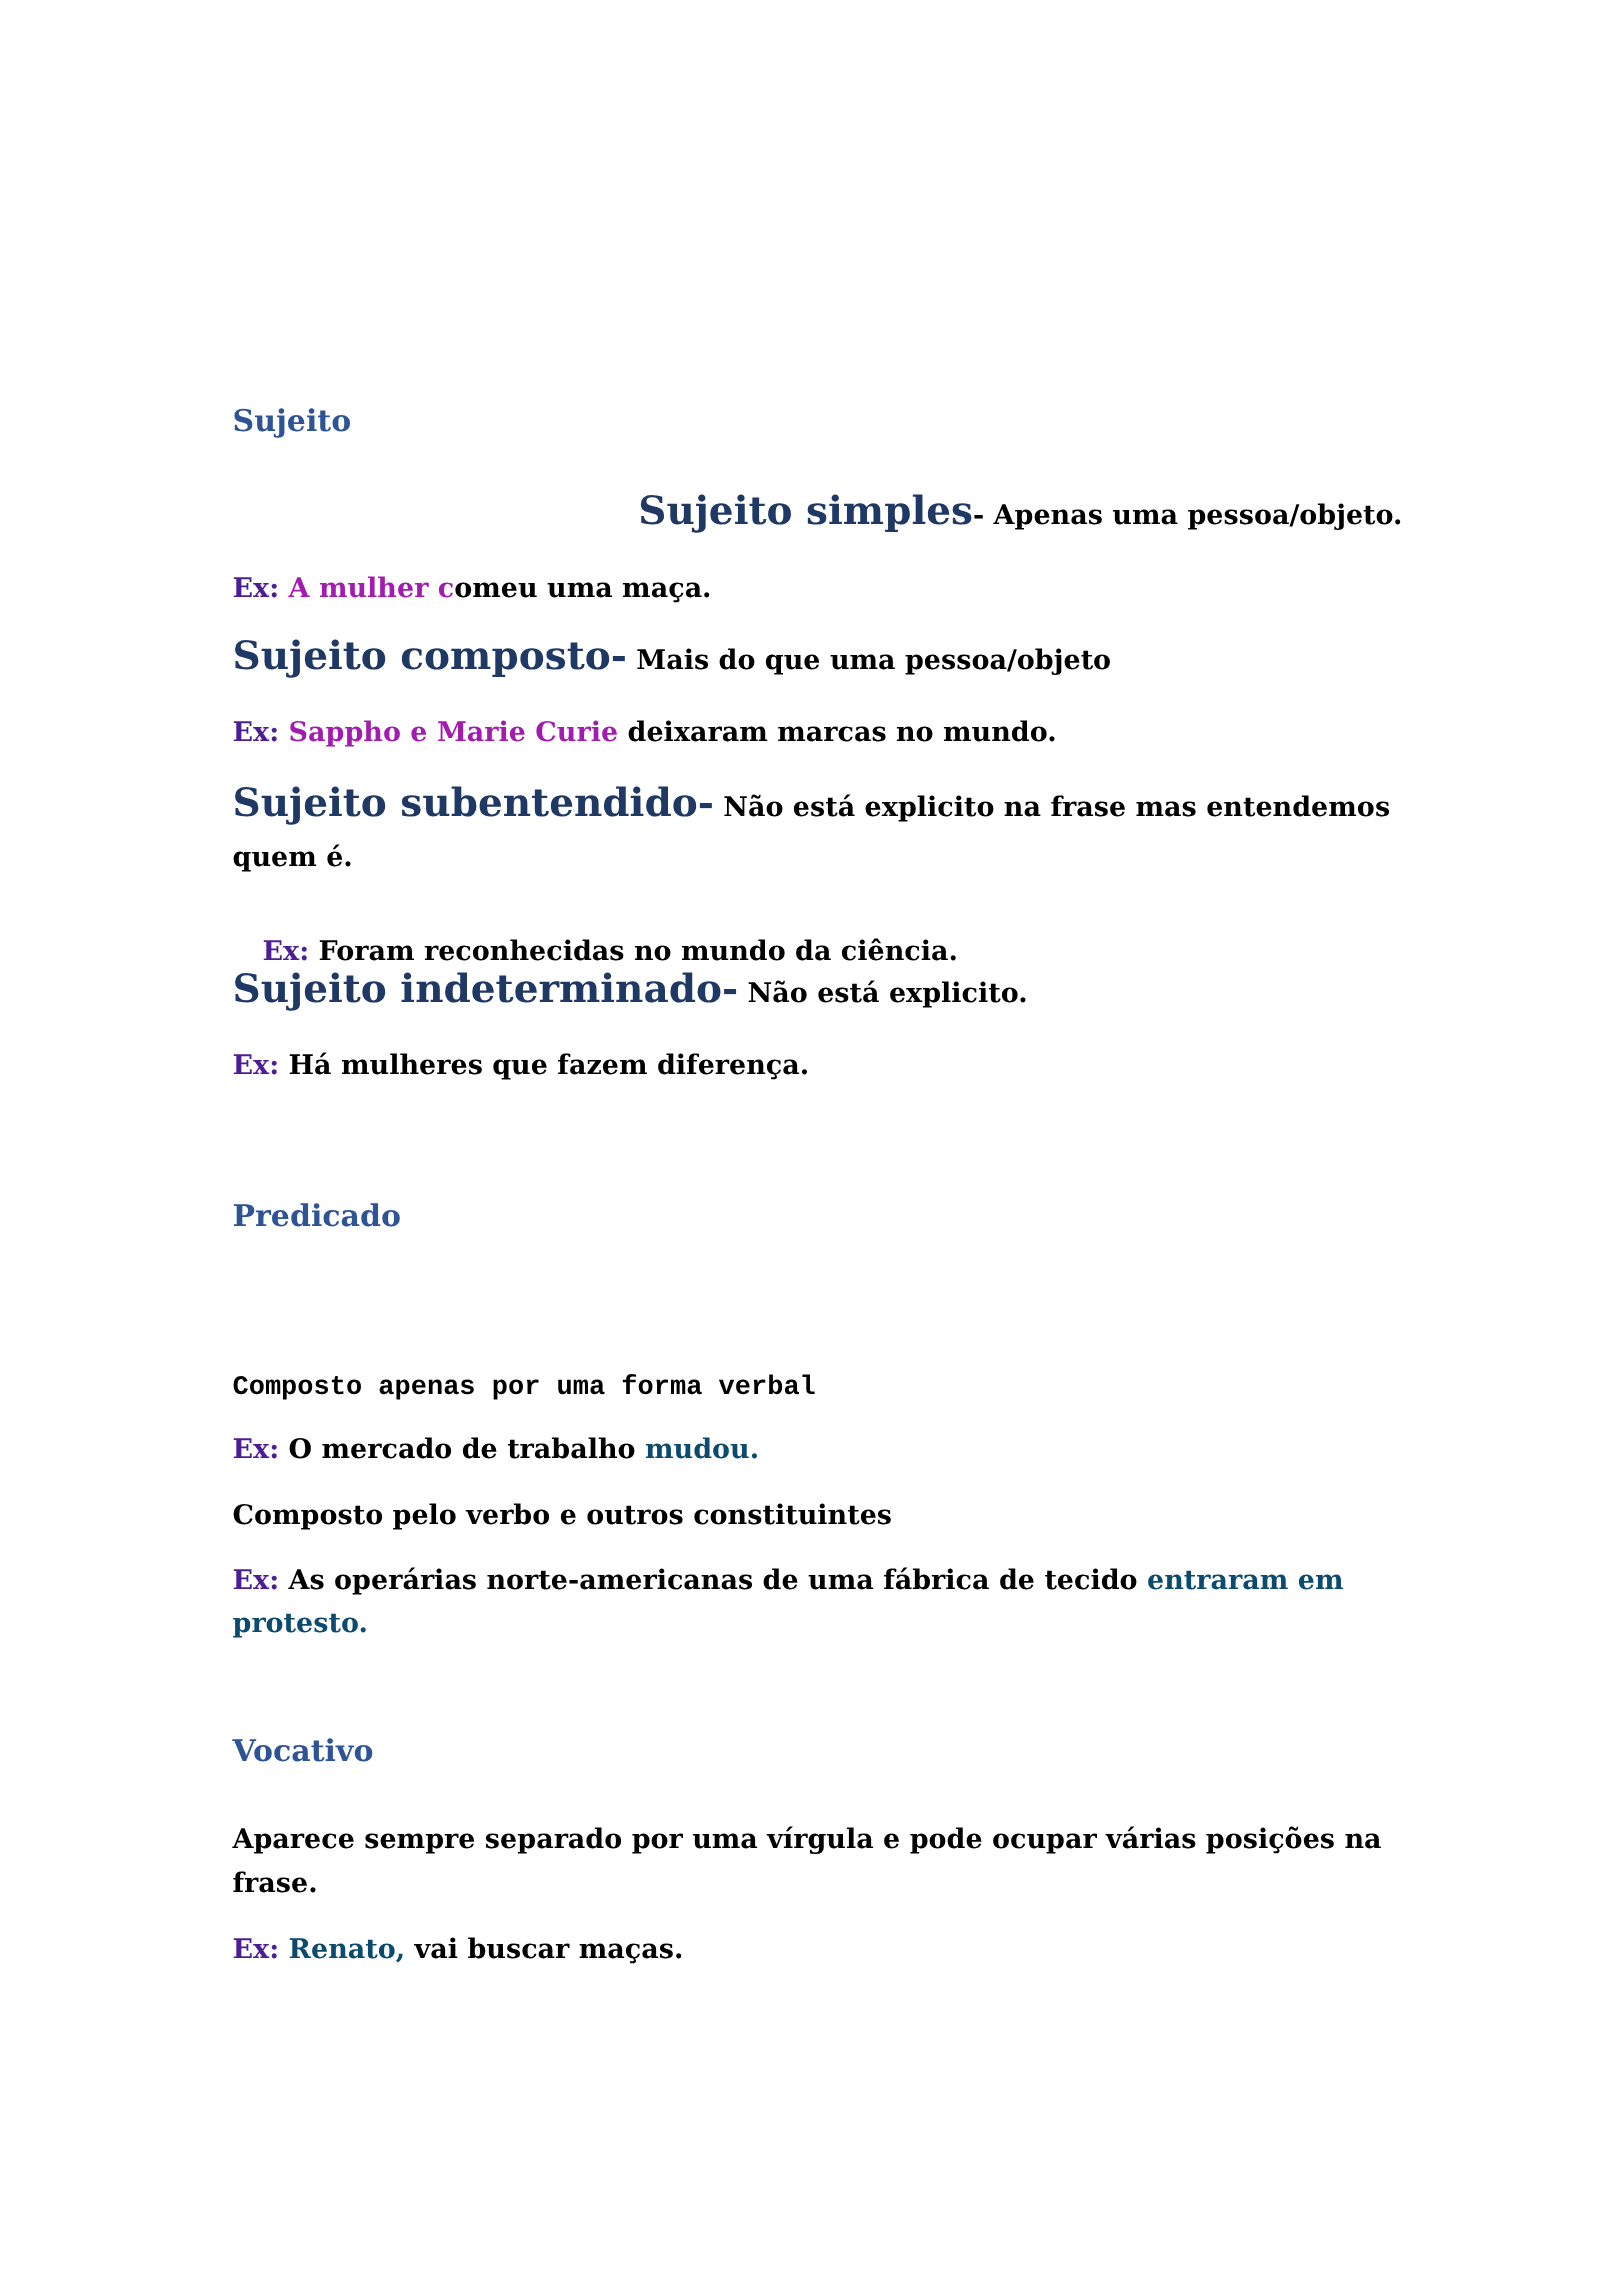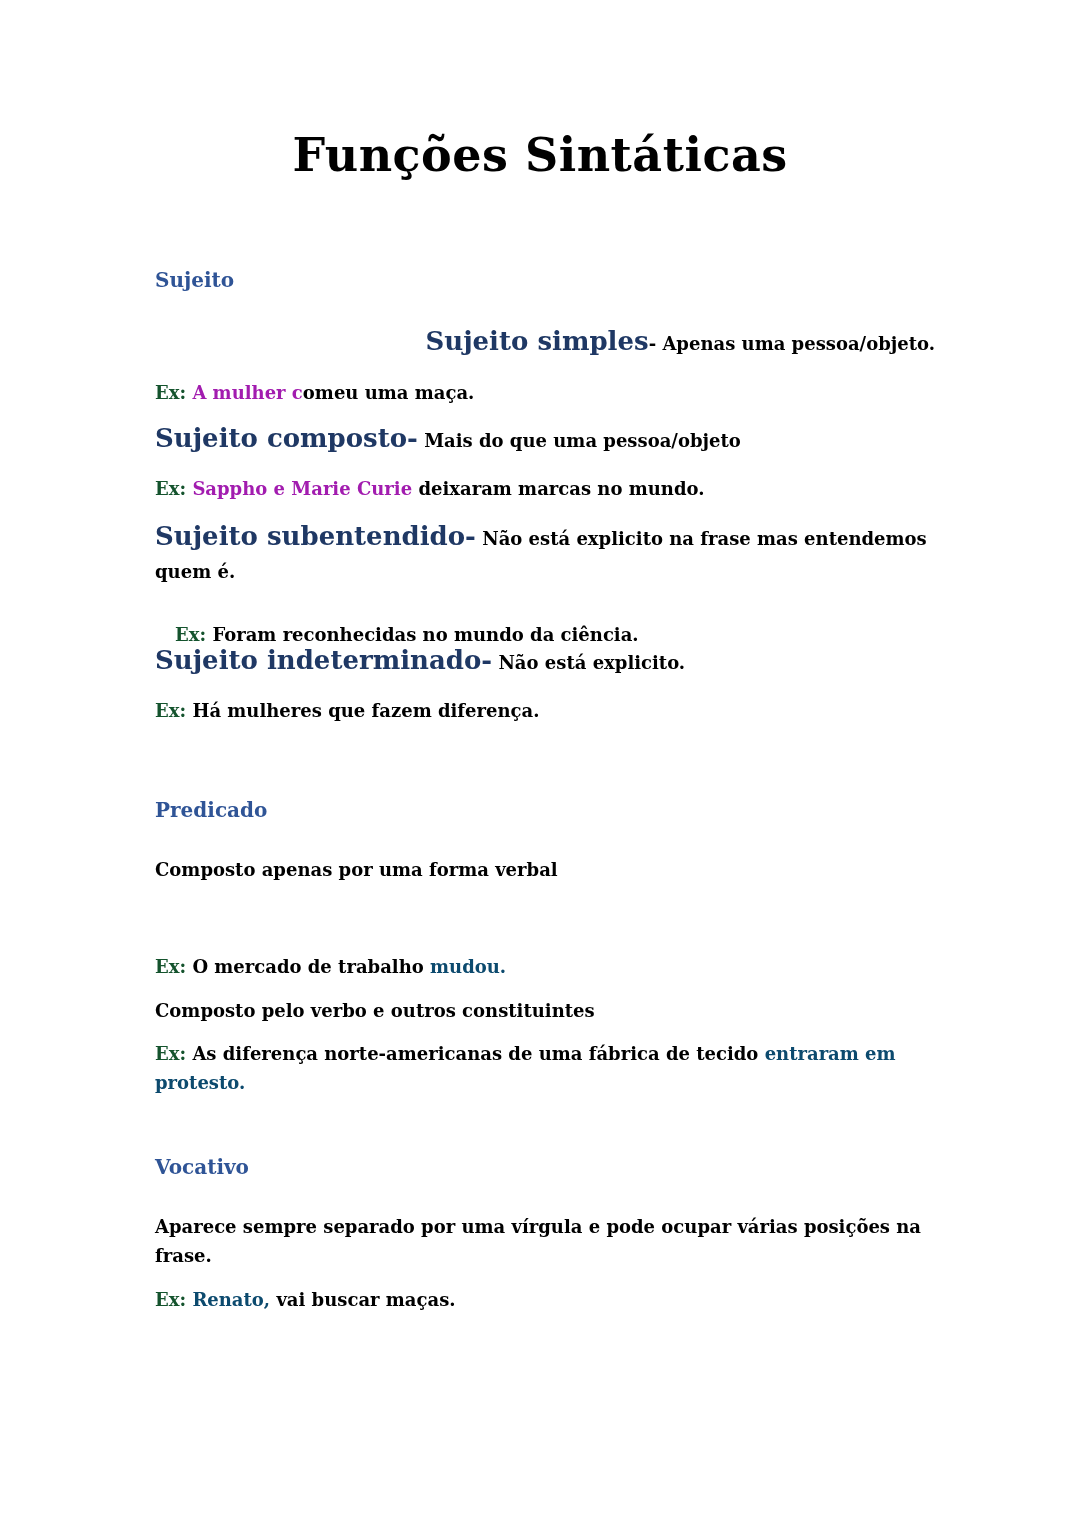--- a/index.html
+++ b/index.html
@@ -6,30 +6,29 @@
   body { width: 1080px; height: 1527px; position: relative; overflow: hidden;
          font-family: "DejaVu Serif", "Liberation Serif", serif; color: #000; }
   .page { position: absolute; left: 0; top: 0; width: 1080px; height: 1527px; }
   .title { position: absolute; top: 128px; left: 0; width: 1080px; text-align: center;
            font-size: 46px; font-weight: bold; letter-spacing: 0.5px; }
   .block { position: absolute; left: 155px; width: 780px; }
   .h1 { font-size: 20px; font-weight: bold; color: #2f5496; }
   .h2 { font-size: 26px; font-weight: bold; color: #1f3864; }
   .desc { font-size: 18px; font-weight: bold; color: #000; }
   .para { font-size: 18px; font-weight: bold; line-height: 29px; color: #000; }
-  .ex-label { color: #14532d; }
+  .ex-label { color: #4c1d95; }
   .hl { color: #a21caf; }
   .hl-dark { color: #0c4a6e; }
 </style>
 </head>
 <body>
 
 <div class="page">
 
-  <div class="title">Funções Sintáticas</div>
 
   <div class="block h1" style="top:268px;">Sujeito</div>
 
   <div class="block" style="top:326px;text-align:right;">
     <span class="h2">Sujeito simples</span><span class="desc">- </span><span class="desc">Apenas uma pessoa/objeto.</span>
   </div>
   <div class="block para" style="top:378px;">
     <span class="ex-label">Ex: </span><span class="hl">A mulher c</span><span>omeu uma maça.</span>
   </div>
 
@@ -49,28 +48,28 @@
 
   <div class="block para" style="top:696px;">
     <span class="ex-label">Ex: </span><span>Há mulheres que fazem diferença.</span>
   </div>
   <div class="block" style="top:645px;">
     <span class="h2">Sujeito indeterminado-</span><span class="desc"> </span><span class="desc">Não está explicito.</span>
   </div>
 
   <div class="block h1" style="top:798px;">Predicado</div>
 
-  <div class="block para" style="top:855px;">Composto apenas por uma forma verbal</div>
+  <div class="block para" style="top:911px;font-family:Liberation Mono, monospace;">Composto apenas por uma forma verbal</div>
   <div class="block para" style="top:952px;">
     <span class="ex-label">Ex: </span><span>O mercado de trabalho </span><span class="hl-dark">mudou.</span>
   </div>
 
   <div class="block para" style="top:996px;">Composto pelo verbo e outros constituintes</div>
   <div class="block para" style="top:1039px;">
-    <span class="ex-label">Ex: </span><span>As diferença norte-americanas de uma fábrica de tecido </span><span class="hl-dark">entraram em protesto.</span>
+    <span class="ex-label">Ex: </span><span>As operárias norte-americanas de uma fábrica de tecido </span><span class="hl-dark">entraram em protesto.</span>
   </div>
 
   <div class="block h1" style="top:1155px;">Vocativo</div>
   <div class="block para" style="top:1212px;">Aparece sempre separado por uma vírgula e pode ocupar várias posições na frase.</div>
   <div class="block para" style="top:1285px;">
     <span class="ex-label">Ex: </span><span class="hl-dark">Renato,</span><span> vai buscar maças.</span>
   </div>
 
 </div>
 

